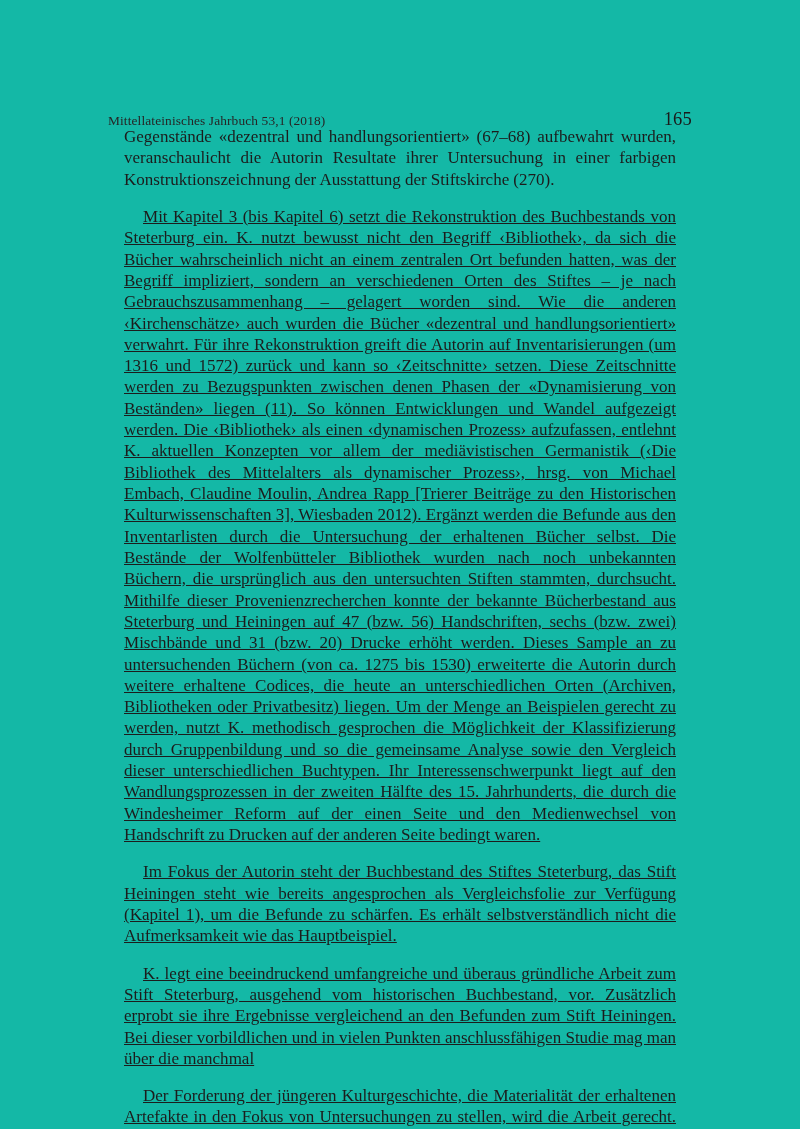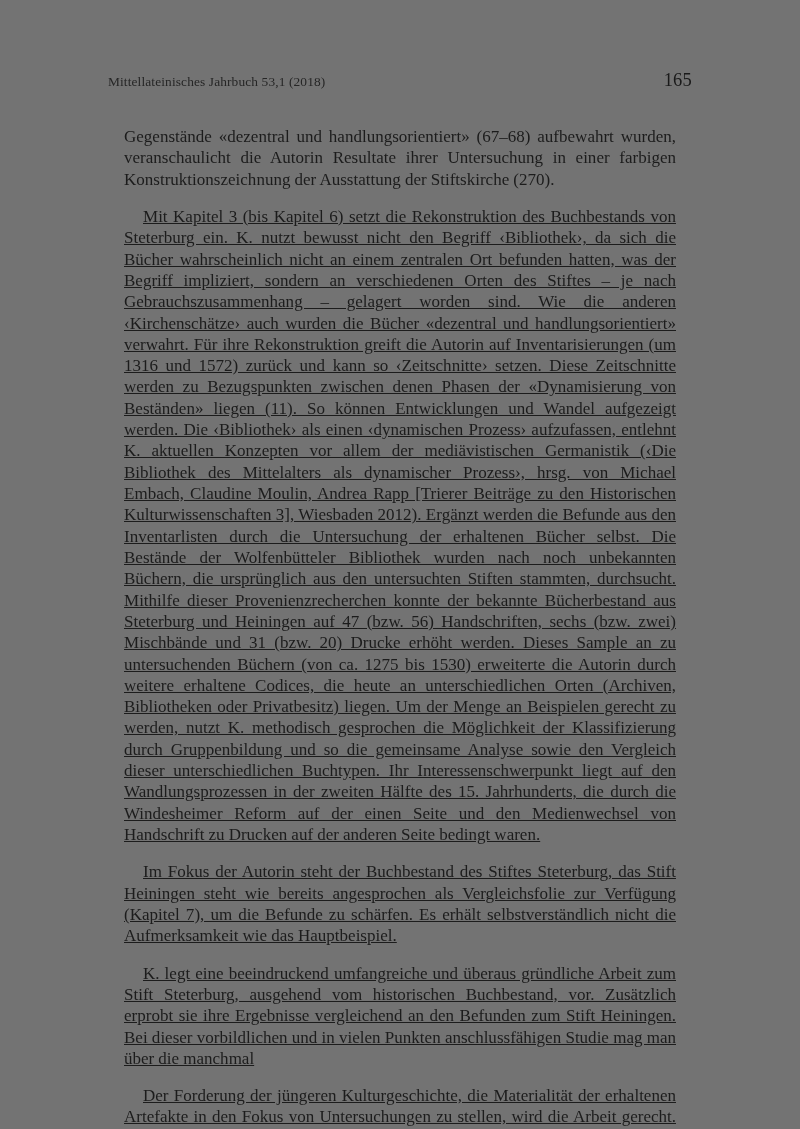--- a/index.html
+++ b/index.html
@@ -7,21 +7,21 @@
     margin: 0;
     padding: 0;
     background: #ffffff;
   }
 
   .page {
     position: relative;
     width: 800px;
     height: 1129px;
     margin: 0 auto;
-    background: #737373;
+    background: #14b8a6;
     overflow: hidden;
     font-family: "Liberation Serif", "DejaVu Serif", serif;
     color: #1c1c1c;
     -webkit-font-smoothing: antialiased;
   }
 
   
   .running-head {
     position: absolute;
     left: 108px;
@@ -38,20 +38,21 @@
     letter-spacing: 0.12px;
     color: #262626;
     white-space: nowrap;
   }
 
   .running-head .folio {
     font-size: 18.5px;
     color: #1a1a1a;
     letter-spacing: 0.2px;
     white-space: nowrap;
+    margin-top: 39px;
   }
 
   
   .textblock {
     position: absolute;
     left: 108px;
     top: 110px;
     width: 584px;
   }
 
@@ -85,18 +86,18 @@
 <div class="page">
 
   <div class="running-head">
     <span class="journal">Mittellateinisches Jahrbuch 53,1 (2018)</span>
     <span class="folio">165</span>
   </div>
 
   <div class="textblock">
     <p>Gegenstände «dezentral und handlungsorientiert» (67–68) aufbewahrt wurden, veranschaulicht die Autorin Resultate ihrer Untersuchung in einer farbigen Konstruktionszeichnung der Ausstattung der Stiftskirche (270).</p>
     <p>Mit Kapitel 3 (bis Kapitel 6) setzt die Rekonstruktion des Buchbestands von Steterburg ein. K. nutzt bewusst nicht den Begriff ‹Bibliothek›, da sich die Bücher wahrscheinlich nicht an einem zentralen Ort befunden hatten, was der Begriff impliziert, sondern an verschiedenen Orten des Stiftes – je nach Gebrauchszusammenhang – gelagert worden sind. Wie die anderen ‹Kirchenschätze› auch wurden die Bücher «dezentral und handlungsorientiert» verwahrt. Für ihre Rekonstruktion greift die Autorin auf Inventarisierungen (um 1316 und 1572) zurück und kann so ‹Zeitschnitte› setzen. Diese Zeitschnitte werden zu Bezugspunkten zwischen denen Phasen der «Dynamisierung von Beständen» liegen (11). So können Entwicklungen und Wandel aufgezeigt werden. Die ‹Bibliothek› als einen ‹dynamischen Prozess› aufzufassen, entlehnt K. aktuellen Konzepten vor allem der mediävistischen Germanistik (‹Die Bibliothek des Mittelalters als dynamischer Prozess›, hrsg. von Michael Embach, Claudine Moulin, Andrea Rapp [Trierer Beiträge zu den Historischen Kulturwissenschaften 3], Wiesbaden 2012). Ergänzt werden die Befunde aus den Inventarlisten durch die Untersuchung der erhaltenen Bücher selbst. Die Bestände der Wolfenbütteler Bibliothek wurden nach noch unbekannten Büchern, die ursprünglich aus den untersuchten Stiften stammten, durchsucht. Mithilfe dieser Provenienzrecherchen konnte der bekannte Bücherbestand aus Steterburg und Heiningen auf 47 (bzw. 56) Handschriften, sechs (bzw. zwei) Mischbände und 31 (bzw. 20) Drucke erhöht werden. Dieses Sample an zu untersuchenden Büchern (von ca. 1275 bis 1530) erweiterte die Autorin durch weitere erhaltene Codices, die heute an unterschiedlichen Orten (Archiven, Bibliotheken oder Privatbesitz) liegen. Um der Menge an Beispielen gerecht zu werden, nutzt K. methodisch gesprochen die Möglichkeit der Klassifizierung durch Gruppenbildung und so die gemeinsame Analyse sowie den Vergleich dieser unterschiedlichen Buchtypen. Ihr Interessenschwerpunkt liegt auf den Wandlungsprozessen in der zweiten Hälfte des 15. Jahrhunderts, die durch die Windesheimer Reform auf der einen Seite und den Medienwechsel von Handschrift zu Drucken auf der anderen Seite bedingt waren.</p>
-    <p>Im Fokus der Autorin steht der Buchbestand des Stiftes Steterburg, das Stift Heiningen steht wie bereits angesprochen als Vergleichsfolie zur Verfügung (Kapitel 7), um die Befunde zu schärfen. Es erhält selbstverständlich nicht die Aufmerksamkeit wie das Hauptbeispiel.</p>
+    <p>Im Fokus der Autorin steht der Buchbestand des Stiftes Steterburg, das Stift Heiningen steht wie bereits angesprochen als Vergleichsfolie zur Verfügung (Kapitel 1), um die Befunde zu schärfen. Es erhält selbstverständlich nicht die Aufmerksamkeit wie das Hauptbeispiel.</p>
     <p>K. legt eine beeindruckend umfangreiche und überaus gründliche Arbeit zum Stift Steterburg, ausgehend vom historischen Buchbestand, vor. Zusätzlich erprobt sie ihre Ergebnisse vergleichend an den Befunden zum Stift Heiningen. Bei dieser vorbildlichen und in vielen Punkten anschlussfähigen Studie mag man über die manchmal</p>
     <p>Der Forderung der jüngeren Kulturgeschichte, die Materialität der erhaltenen Artefakte in den Fokus von Untersuchungen zu stellen, wird die Arbeit gerecht. Die Autorin geht sogar noch einen Schritt weiter, indem sie diese Analysen mit der Schriftüberlieferung kombiniert und so die mittelalterliche Buchkultur der Stifte aus unterschiedlichen Blickwinkeln beschreiben kann.</p>
   </div>
 
 </div>
 
 </body></html>

